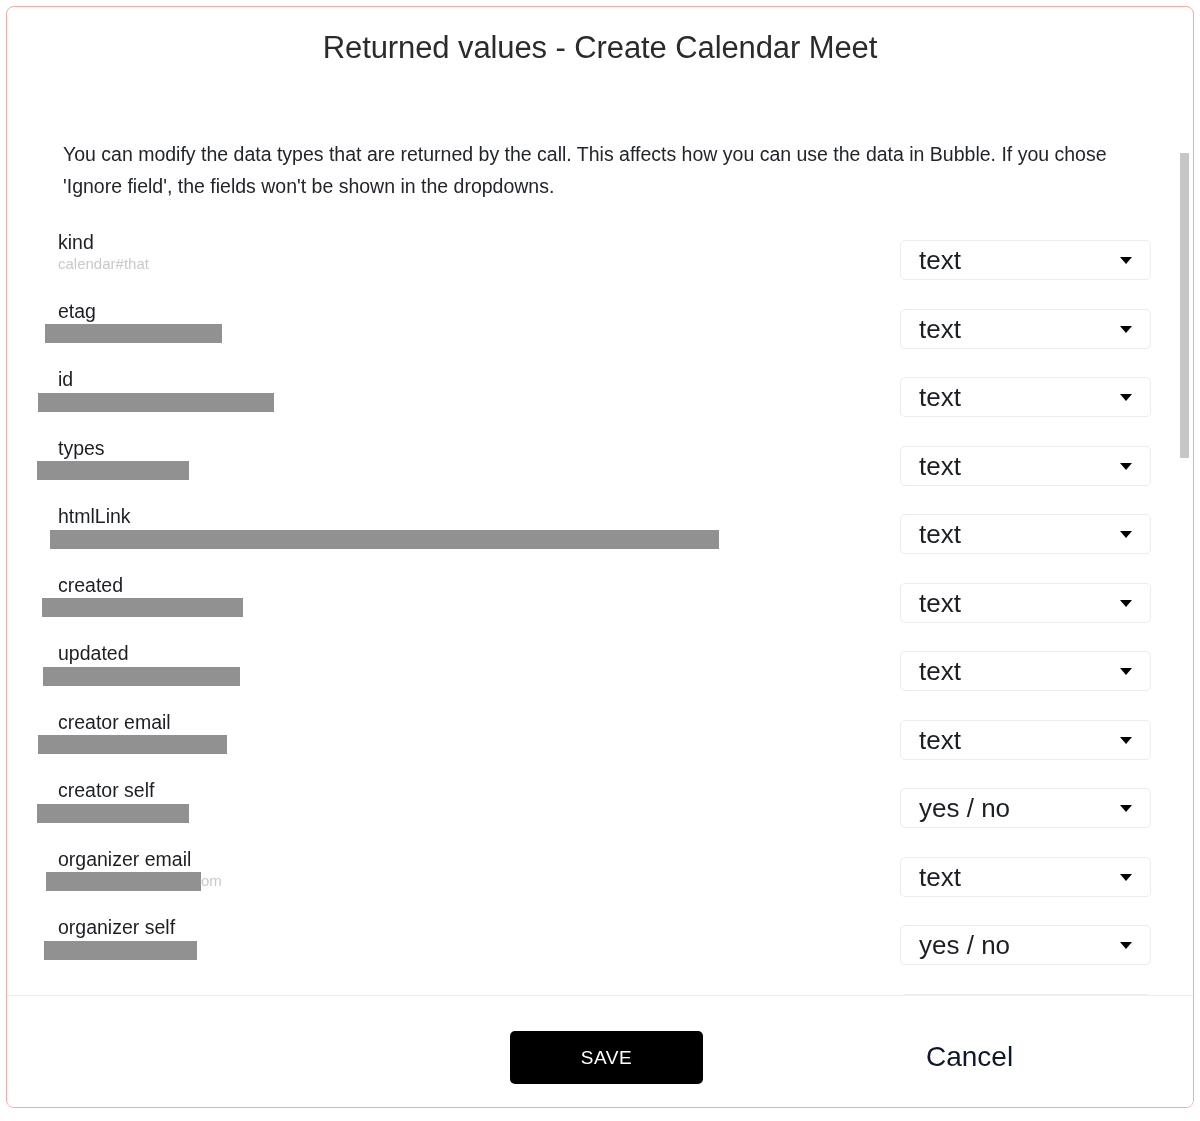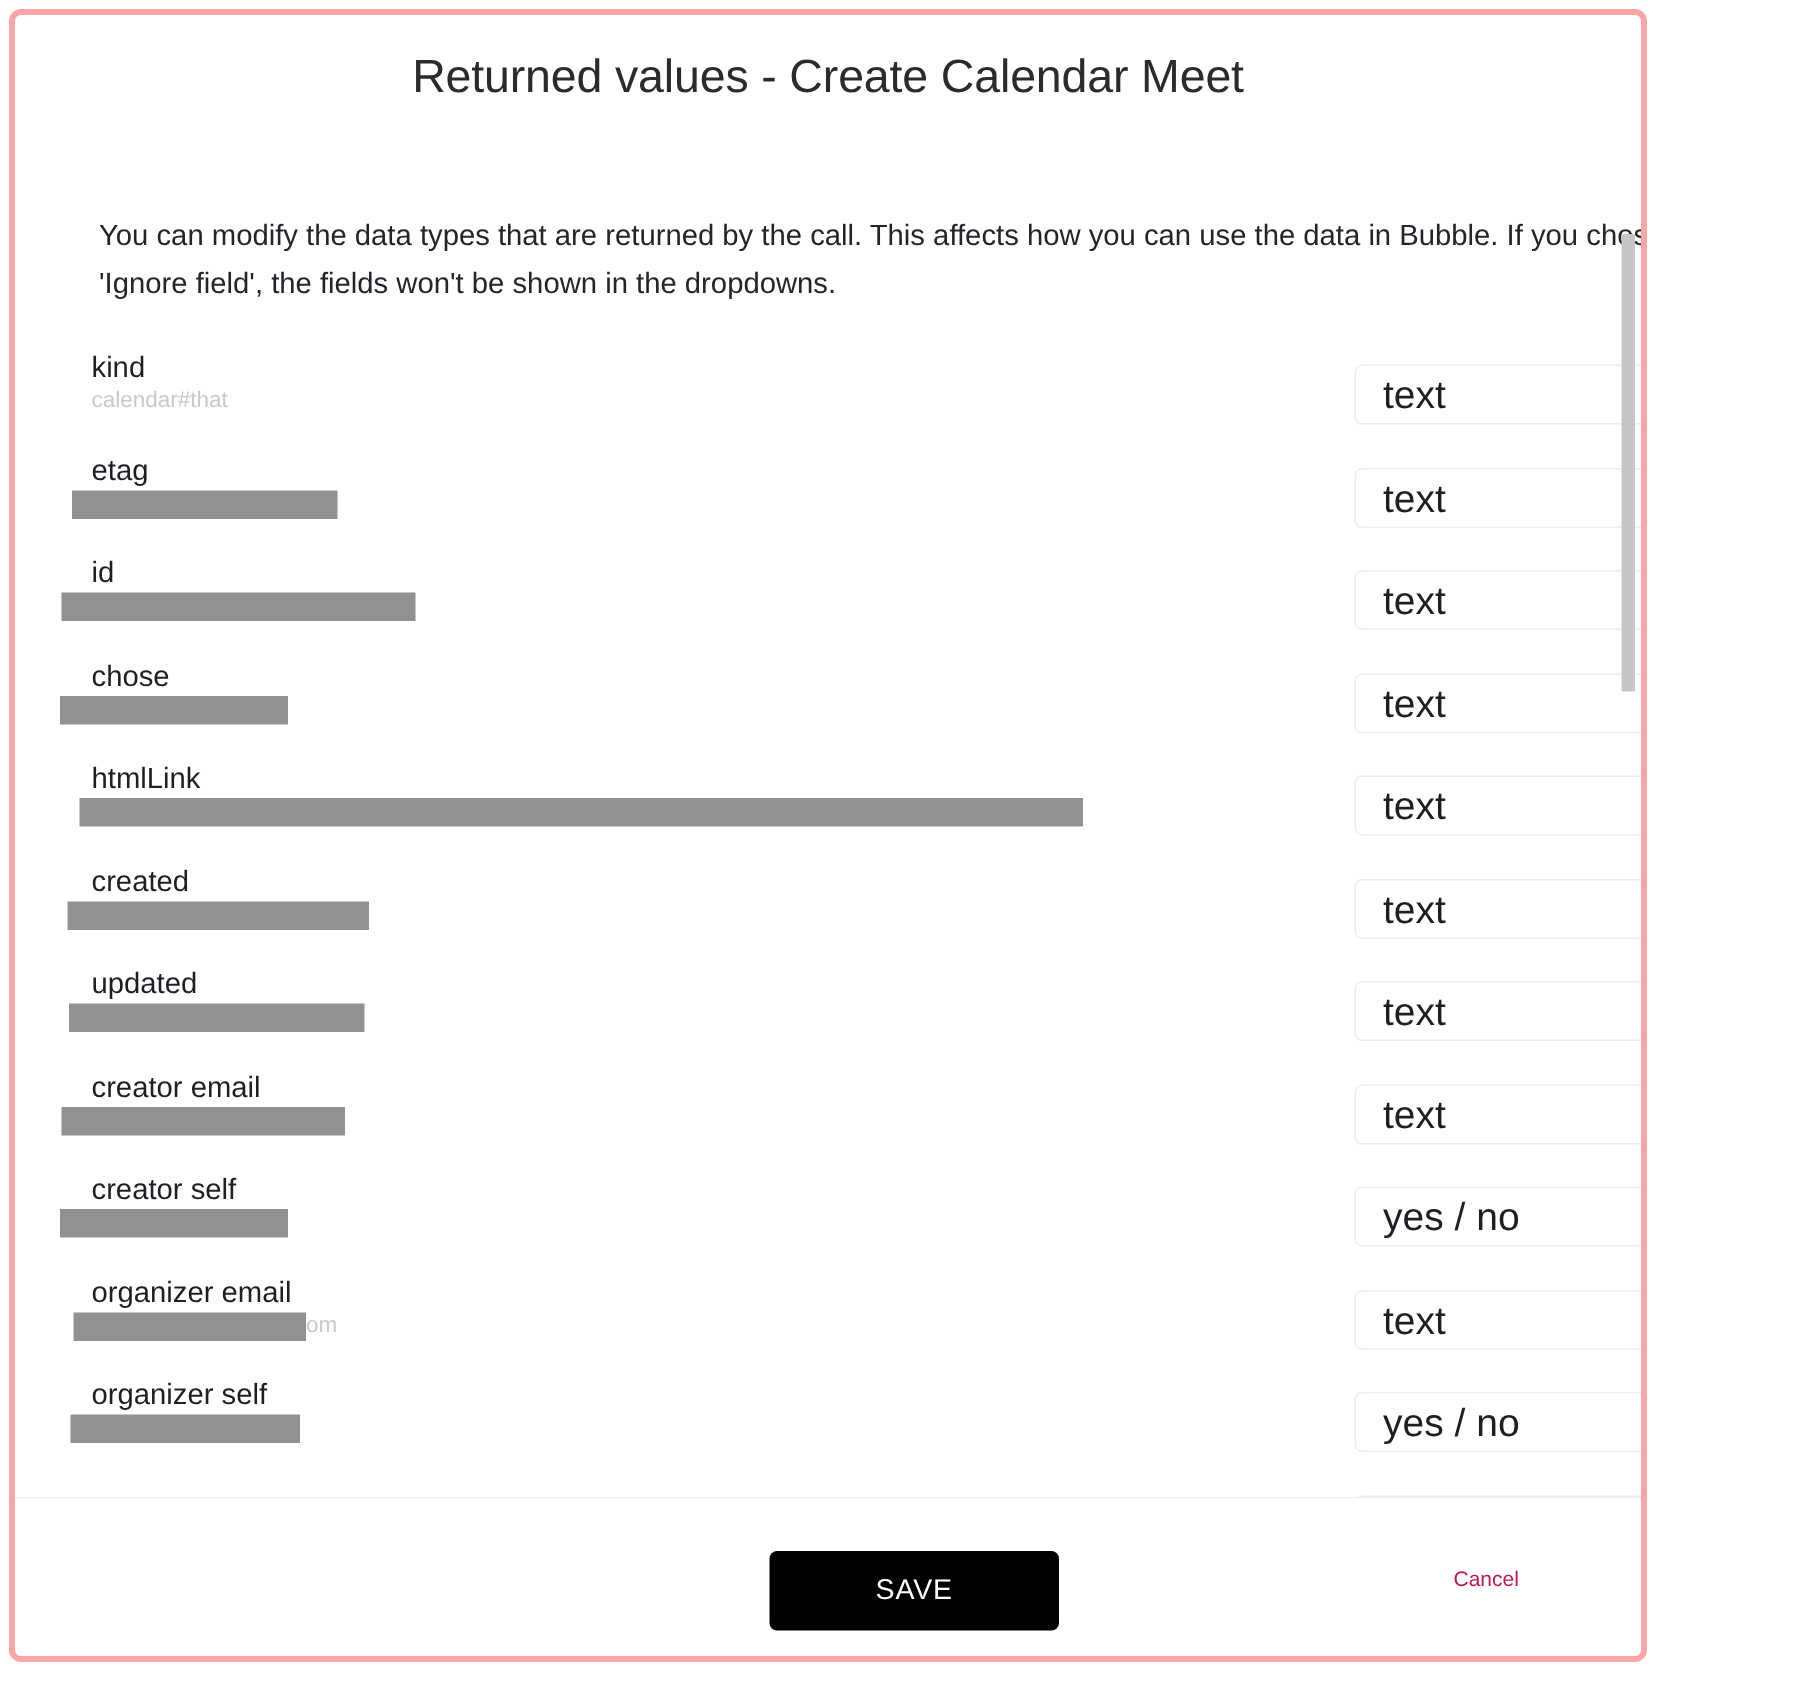--- a/index.html
+++ b/index.html
@@ -13,24 +13,24 @@
     font-family: "Liberation Sans", sans-serif;
     overflow: hidden;
     position: relative;
   }
 
   
   .modal {
     position: absolute;
     left: 6px;
     top: 6px;
-    width: 1092px;
+    width: 1188px;
     height: 1102px;
     background: #ffffff;
-    border: 4px solid #fca5a5;
+    border: 1px solid #fca5a5;
     border-radius: 8px;
     box-sizing: border-box;
     overflow: hidden;
   }
 
   
   .modal-title {
     margin: 0;
     padding: 22px 0 0 0;
     text-align: center;
@@ -199,24 +199,24 @@
     color: #ffffff;
     font-family: "Liberation Sans", sans-serif;
     font-size: 19px;
     letter-spacing: 0.6px;
     cursor: pointer;
     padding: 0;
     text-align: center;
   }
   .cancel-button {
     position: absolute;
-    left: 959px;
+    left: 919px;
     top: 45px;
-    font-size: 14px;
-    color: #be185d;
+    font-size: 28px;
+    color: #0f172a;
     background: none;
     border: none;
     font-family: "Liberation Sans", sans-serif;
     cursor: pointer;
     padding: 0;
   }
 </style>
 </head>
 <body>
 
@@ -246,21 +246,21 @@
         </div>
         <div class="field-row">
           <div class="field-label">id</div>
           <div class="field-value has-redaction" style="left: 31px;"><span class="redaction" style="width: 236px;"></span></div>
           <div class="dropdown">
             <span class="dropdown-label">text</span>
             <span class="chevron-down-icon"></span>
           </div>
         </div>
         <div class="field-row">
-          <div class="field-label">chose</div>
+          <div class="field-label">types</div>
           <div class="field-value has-redaction" style="left: 30px;"><span class="redaction" style="width: 152px;"></span></div>
           <div class="dropdown">
             <span class="dropdown-label">text</span>
             <span class="chevron-down-icon"></span>
           </div>
         </div>
         <div class="field-row">
           <div class="field-label">htmlLink</div>
           <div class="field-value has-redaction" style="left: 43px;"><span class="redaction" style="width: 669px;"></span></div>
           <div class="dropdown">

